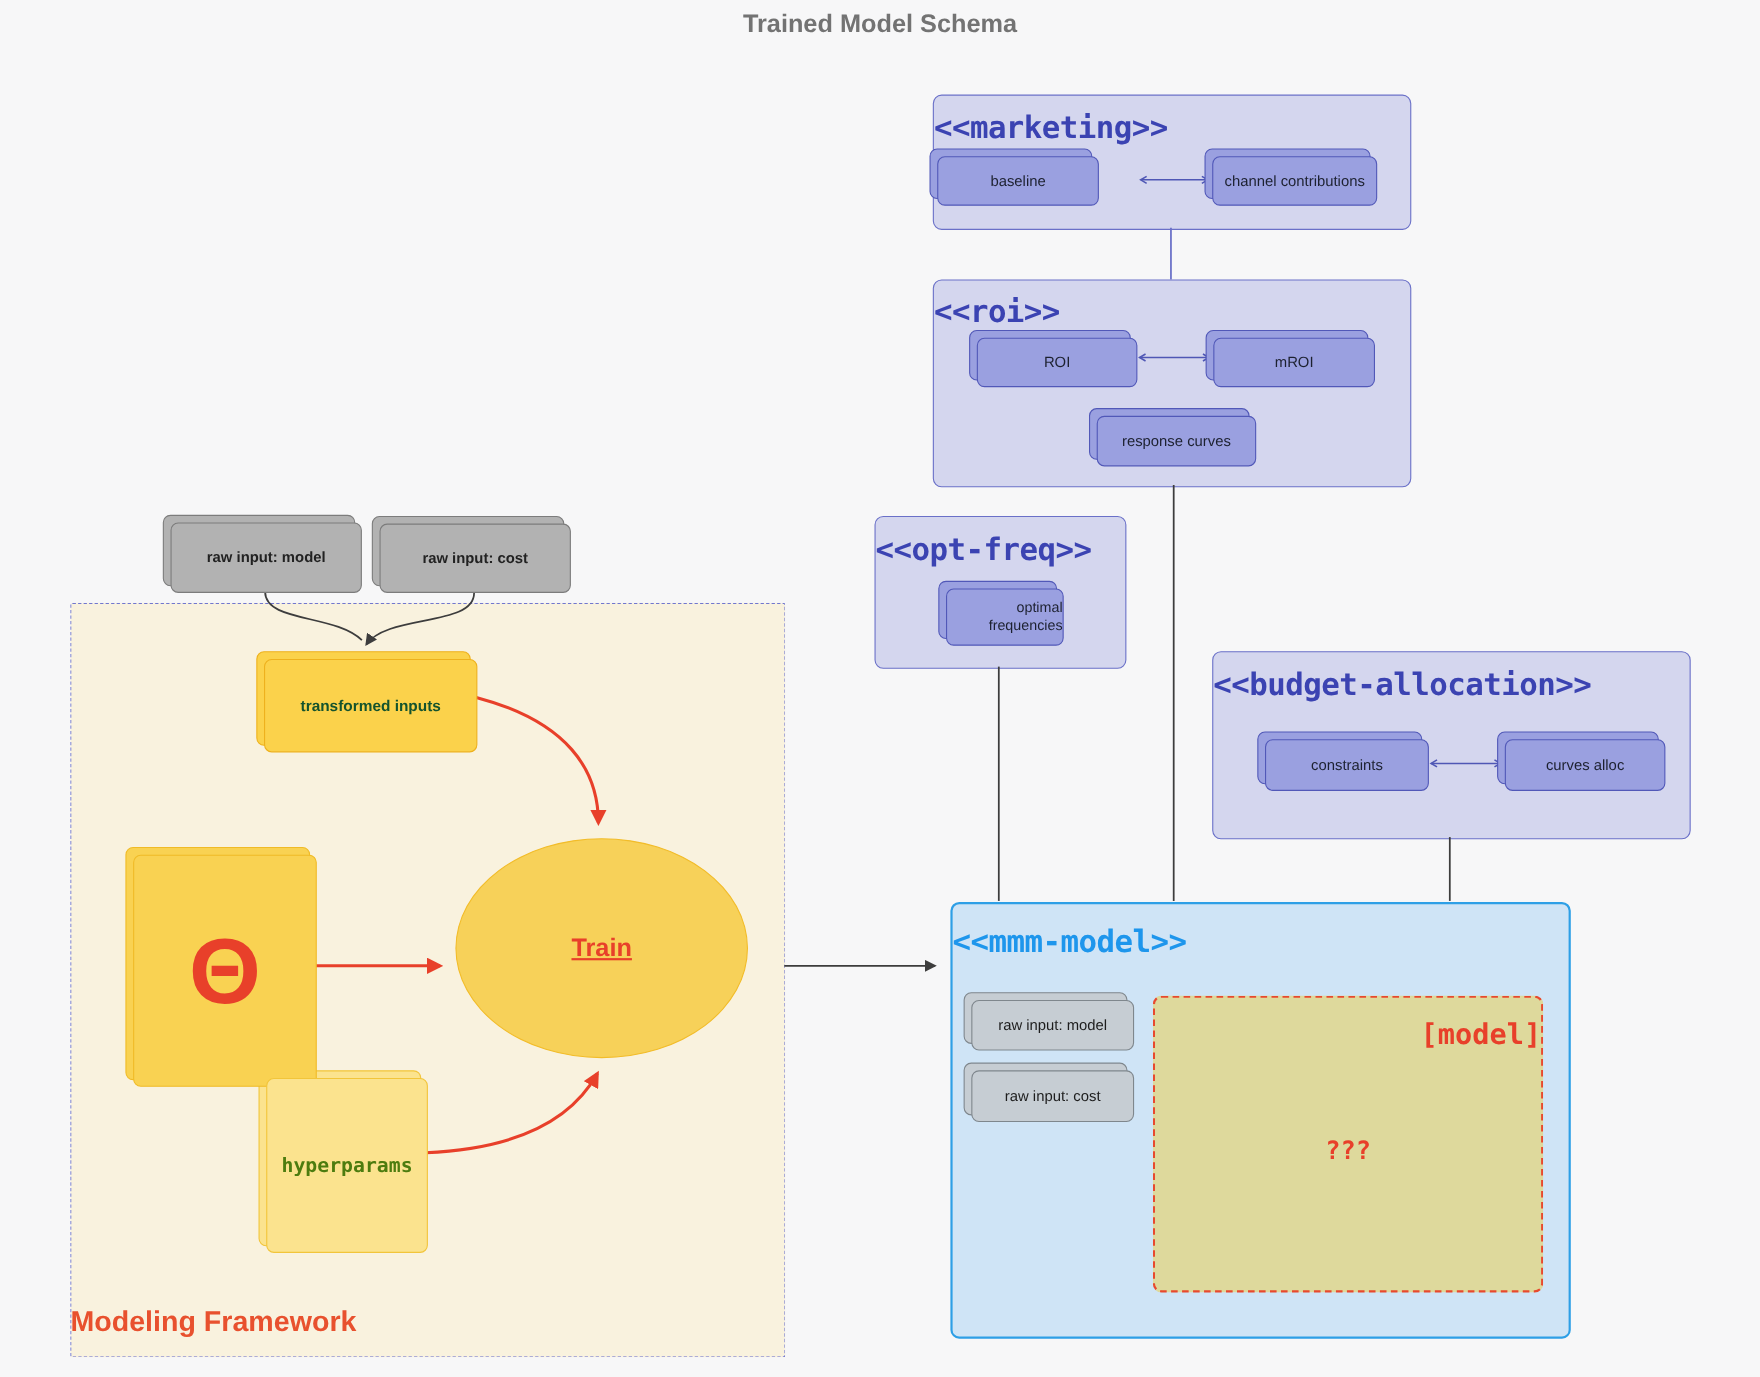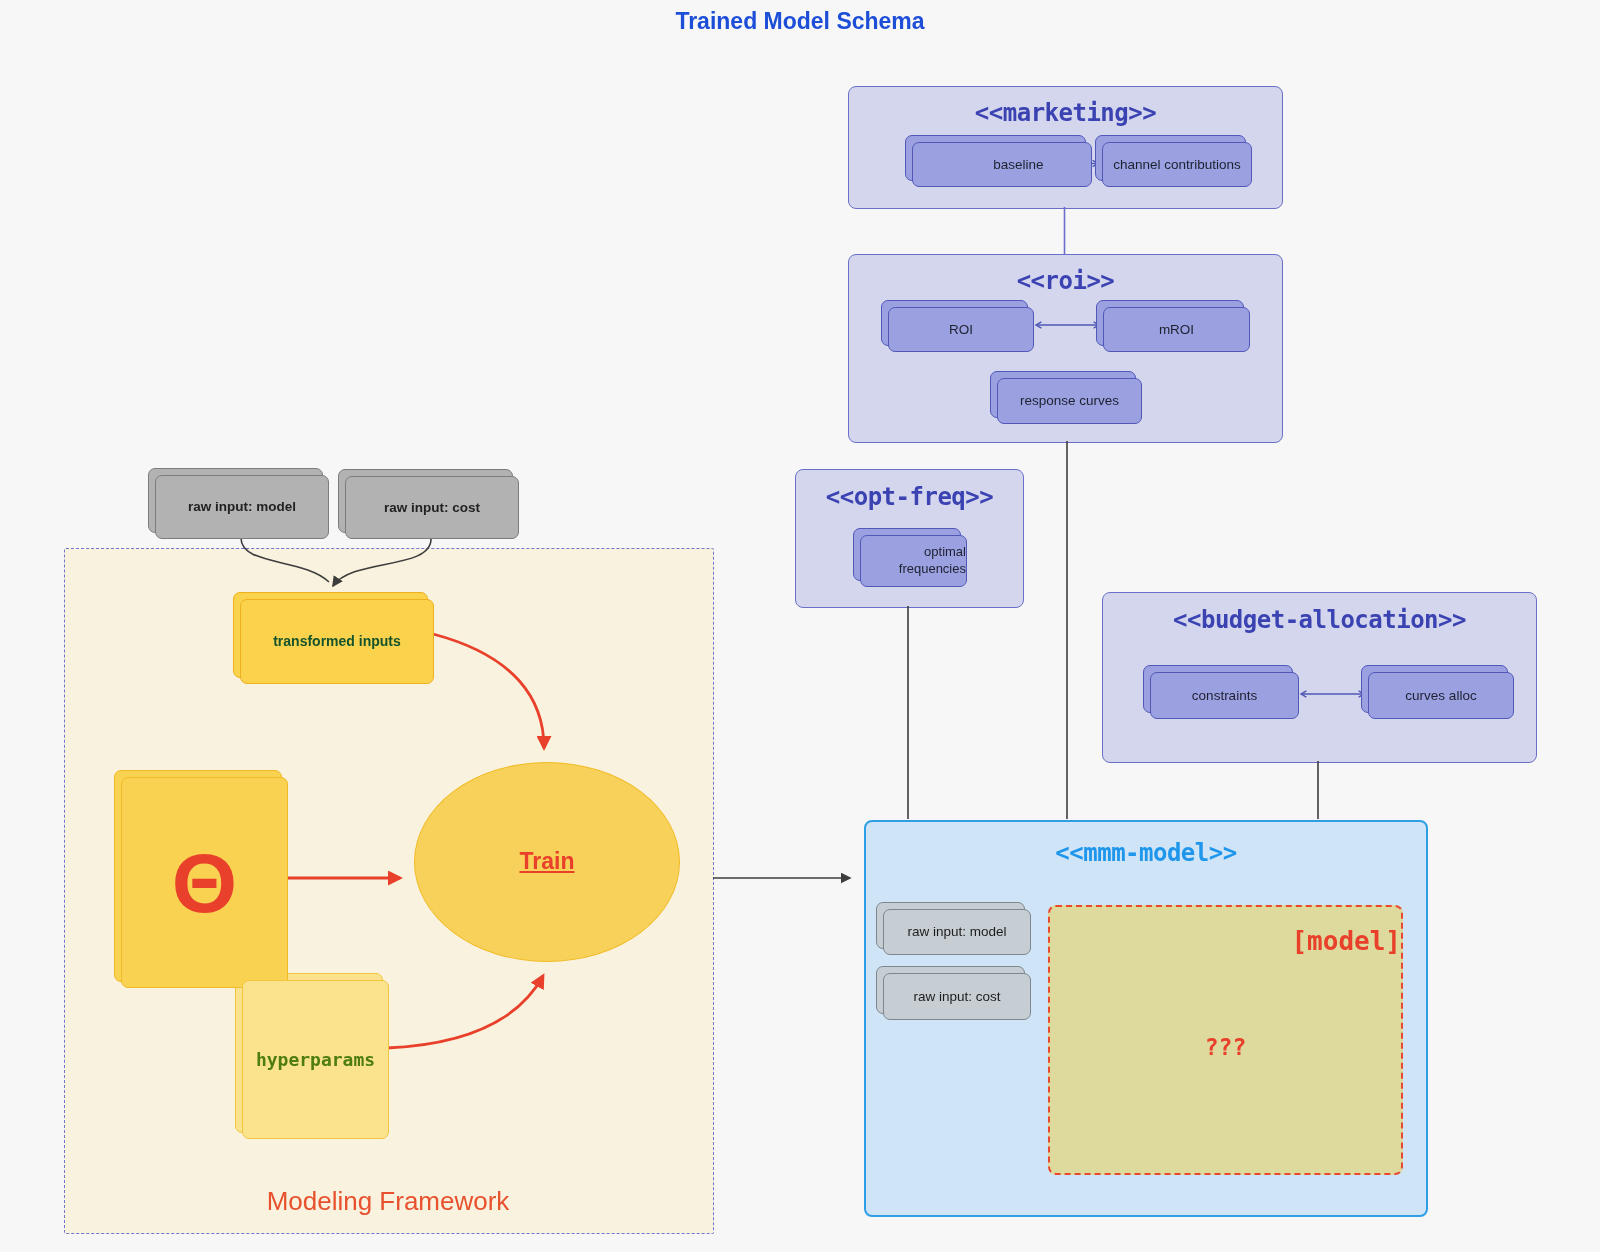--- a/index.html
+++ b/index.html
@@ -3,30 +3,30 @@
 <meta charset="utf-8">
 <style>
   html,body{margin:0;padding:0;background:#f7f7f8;}
   .canvas{position:relative;width:1600px;height:1252px;background:#f7f7f8;
           font-family:"Liberation Sans",sans-serif;overflow:hidden;}
   .layer{position:absolute;inset:0;}
   .layer.groups{z-index:0;}
   .layer.conn{z-index:1;}
   .layer.nodes{z-index:2;}
 
-  .page-title{position:absolute;text-align:center;font-weight:bold;font-size:23px;color:#1d4ed8;}
+  .page-title{position:absolute;text-align:center;font-weight:bold;font-size:23px;color:#737373;}
 
   .group{position:absolute;border-radius:8px;z-index:0;}
   .group.lav{background:#d4d6ee;border:1.5px solid #6a70c8;}
   .group.mmm{background:#cfe4f6;border:2px solid #2e9fe6;}
   .group.fw{background:#f9f2de;border:1.6px dashed #7177cf;border-radius:2px;}
 
-  .gtitle{position:absolute;left:0;right:0;text-align:center;
+  .gtitle{position:absolute;left:0;right:0;
           font-family:"DejaVu Sans Mono",monospace;font-weight:bold;
-          font-size:24px;color:#3b43b2;letter-spacing:-0.5px;}
+          font-size:28px;color:#3b43b2;letter-spacing:-0.5px;}
   .gtitle.blue{color:#1e96ec;}
 
   .node{position:absolute;display:flex;align-items:center;justify-content:center;
         text-align:center;border-radius:7px;font-size:13.5px;color:#1d2130;line-height:1.3;}
   .stk::before{content:"";position:absolute;inset:-1.5px;transform:translate(-7px,-7px);
         border-radius:inherit;background:inherit;border:inherit;z-index:-1;}
 
   .purple{background:#9aa0e0;border:1.5px solid #5158b8;}
   .graytop{background:#b2b2b2;border:1.5px solid #7c7c7c;font-weight:bold;color:#222;}
   .graymmm{background:#c6cdd3;border:1.5px solid #7f878d;color:#1d1d1d;}
@@ -36,21 +36,21 @@
   .mono-red{font-family:"DejaVu Sans Mono",monospace;color:#4d7c0f;font-weight:bold;font-size:18px;}
   .theta-box{background:#f9d252;border:1.5px solid #f0bb27;}
   .theta-glyph{font-size:84px;font-weight:bold;color:#e8402a;line-height:1;}
   .ellipse{border-radius:50%;background:#f7d159;border:1.5px solid #f2bc29;
            font-weight:bold;font-size:23px;color:#e8402a;text-decoration:underline;}
   .model-dashed{background:#ded99c;border:2.5px dashed #e8492e;border-radius:8px;}
   .model-title{position:absolute;left:0;right:0;top:18px;text-align:right;
            font-family:"DejaVu Sans Mono",monospace;font-weight:bold;font-size:26px;color:#e8402a;}
   .model-q{position:absolute;left:0;right:0;top:126px;text-align:center;
            font-family:"DejaVu Sans Mono",monospace;font-weight:bold;font-size:23px;color:#e8402a;}
-  .fw-label{position:absolute;text-align:center;font-weight:normal;font-size:26px;color:#e8512e;}
+  .fw-label{position:absolute;font-weight:bold;font-size:26px;color:#e8512e;}
   .optfreq-label{font-size:13px;text-align:right;}
 </style>
 </head>
 <body>
 
 <div class="canvas">
 
   <div class="page-title" style="left:0;top:8px;width:1600px;">Trained Model Schema</div>
 
   <div class="layer groups">
@@ -108,21 +108,21 @@
     <line x1="1037" y1="163.5" x2="1098" y2="163.5" stroke="#4f57b5" stroke-width="1.4" marker-start="url(#mPur)" marker-end="url(#mPur)"></line>
     <line x1="1036" y1="325" x2="1099" y2="325" stroke="#4f57b5" stroke-width="1.4" marker-start="url(#mPur)" marker-end="url(#mPur)"></line>
     <line x1="1301" y1="694" x2="1364" y2="694" stroke="#4f57b5" stroke-width="1.4" marker-start="url(#mPur)" marker-end="url(#mPur)"></line>
   </svg>
 
   <div class="layer nodes">
 
     <div class="node graytop stk" style="left:155px;top:475px;width:172px;height:62px;">raw input: model</div>
     <div class="node graytop stk" style="left:345px;top:476px;width:172px;height:61px;">raw input: cost</div>
 
-    <div class="node purple stk" style="left:912px;top:142px;width:145px;height:43px;padding-left:33px;">baseline</div>
+    <div class="node purple stk" style="left:852px;top:142px;width:145px;height:43px;">baseline</div>
     <div class="node purple stk" style="left:1102px;top:142px;width:148px;height:43px;">channel contributions</div>
 
     <div class="node purple stk" style="left:888px;top:307px;width:144px;height:43px;">ROI</div>
     <div class="node purple stk" style="left:1103px;top:307px;width:145px;height:43px;">mROI</div>
     <div class="node purple stk" style="left:997px;top:378px;width:143px;height:44px;">response curves</div>
 
     <div class="node purple stk optfreq-label" style="left:860px;top:535px;width:105px;height:50px;">optimal frequencies</div>
 
     <div class="node purple stk" style="left:1150px;top:672px;width:147px;height:45px;">constraints</div>
     <div class="node purple stk" style="left:1368px;top:672px;width:144px;height:45px;">curves alloc</div>

